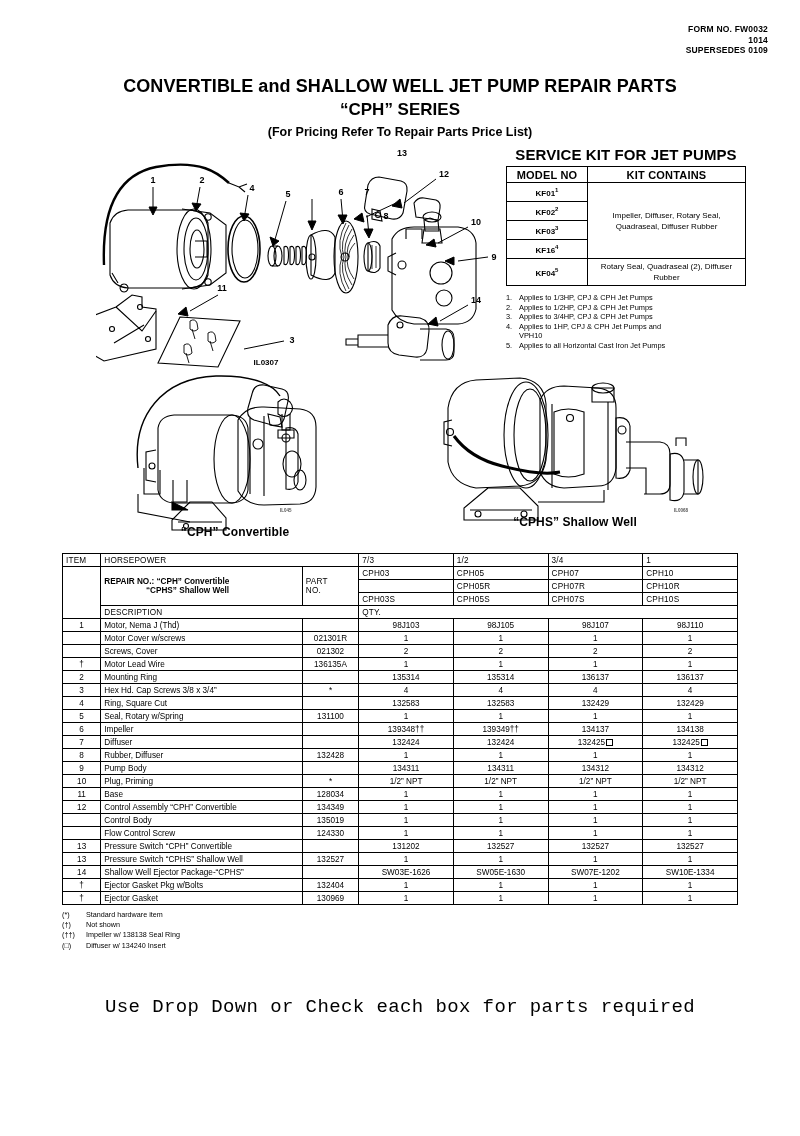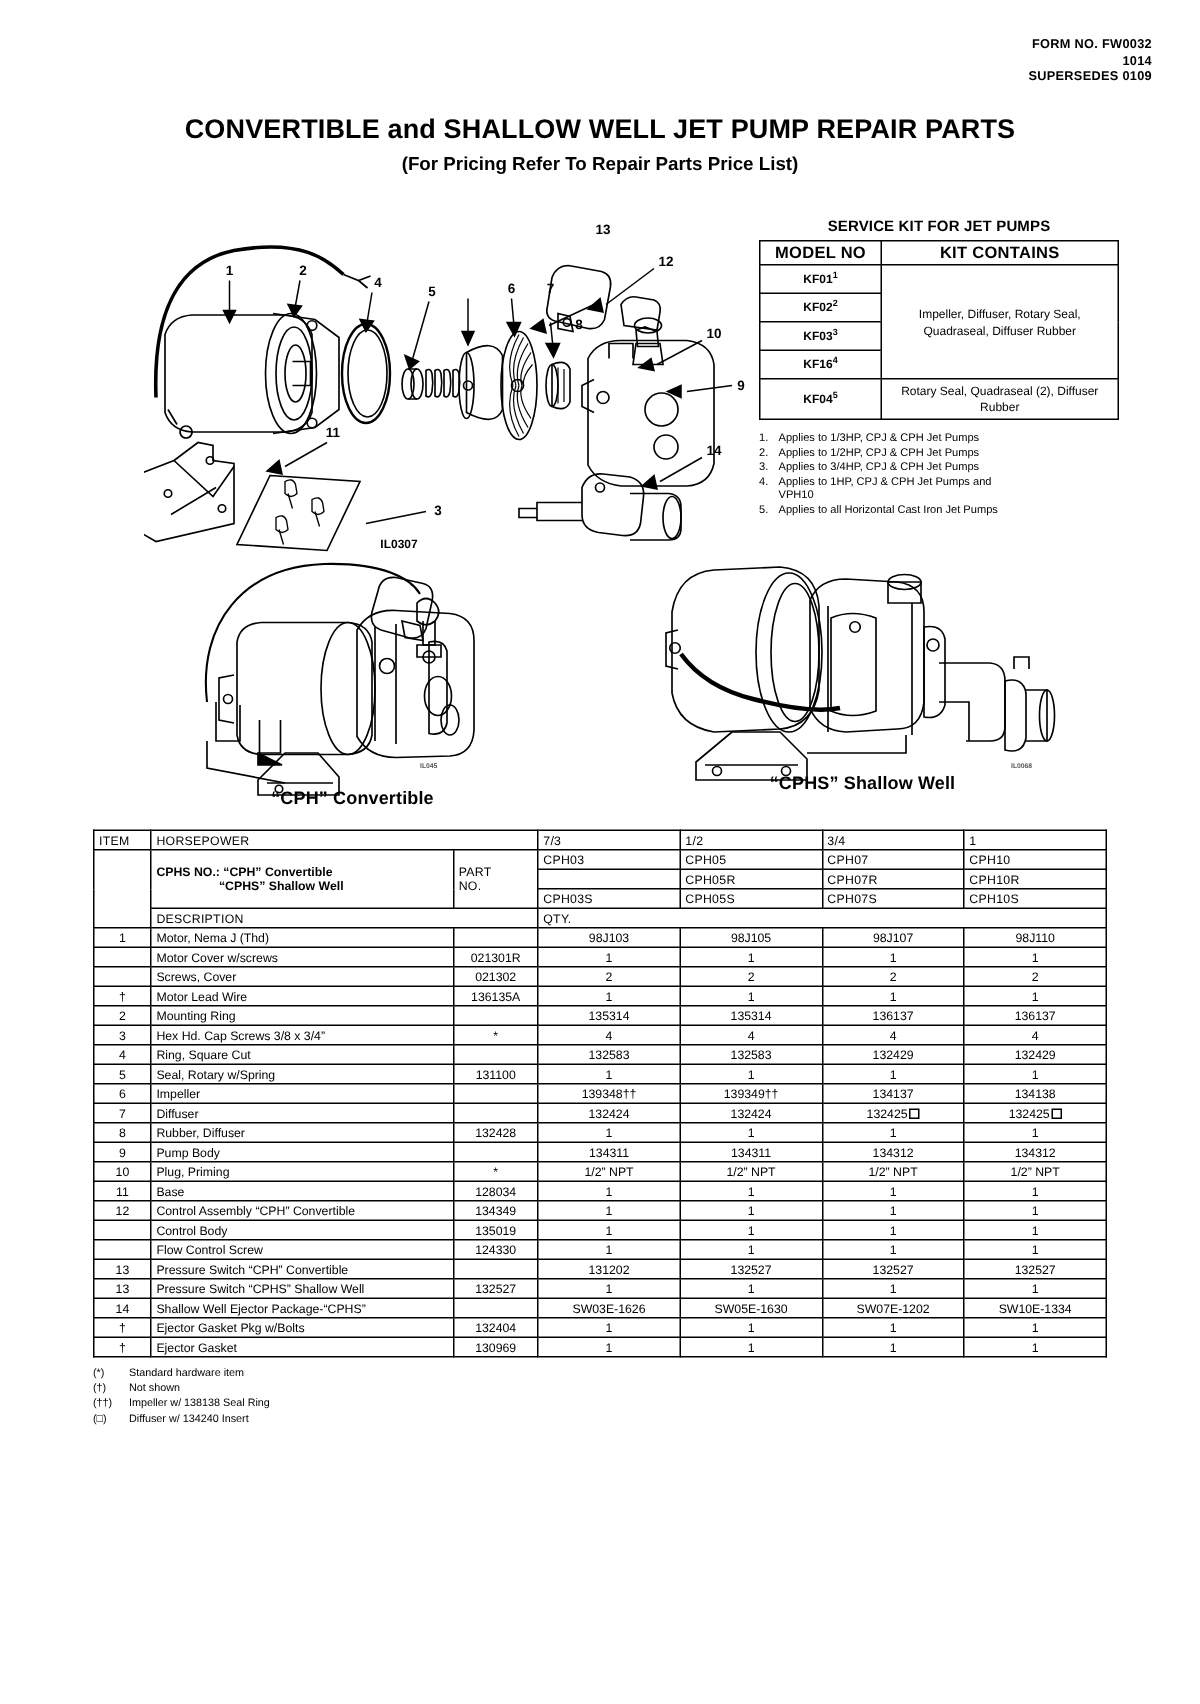--- a/index.html
+++ b/index.html
@@ -17,21 +17,21 @@
   }
 
   
   .title-block{position:absolute;top:76px;left:0;width:800px;text-align:center;}
   .title-1{font-size:18px;font-weight:bold;letter-spacing:.1px;}
   .title-2{font-size:17px;font-weight:bold;margin-top:3px;}
   .title-3{font-size:12.5px;font-weight:bold;margin-top:5px;}
 
   
   .kit-wrap{position:absolute;left:506px;top:146px;width:240px;}
-  .kit-title{font-size:10px;font-weight:bold;text-align:center;margin-bottom:3px;letter-spacing:.1px;}
+  .kit-title{font-size:15px;font-weight:bold;text-align:center;margin-bottom:3px;letter-spacing:.1px;}
   table.kit{border-collapse:collapse;width:240px;table-layout:fixed;}
   table.kit td,table.kit th{border:1px solid #000;font-size:8px;text-align:center;padding:0;}
   table.kit th{font-weight:bold;font-size:11px;height:15px;letter-spacing:.2px;}
   table.kit td.model{height:18px;font-weight:bold;font-size:8px;}
   table.kit td.contains{font-size:8px;line-height:11px;padding:2px 4px;}
   sup.fn{font-size:6px;vertical-align:super;}
   .kit-notes{margin-top:7px;font-size:7.4px;line-height:9.6px;}
   .kit-notes div{display:flex;}
   .kit-notes .num{width:13px;flex:0 0 13px;}
   .kit-notes .txt{flex:1;}
@@ -82,20 +82,21 @@
 <div class="page">
 
   <div class="form-header">
     <div>FORM NO. FW0032</div>
     <div>1014</div>
     <div>SUPERSEDES 0109</div>
   </div>
 
   <div class="title-block">
     <div class="title-1">CONVERTIBLE and SHALLOW WELL JET PUMP REPAIR PARTS</div>
+    <div class="title-2">“CPH” SERIES</div>
     <div class="title-3">(For Pricing Refer To Repair Parts Price List)</div>
   </div>
 
   <div class="diagram">
     <svg width="410" height="225" viewBox="0 0 410 225">
       <g fill="none" stroke="#000" stroke-width="1.1">
 
         <path d="M8 122 C6 70 20 32 60 24 C105 16 122 30 133 40" stroke-width="2.4"></path>
         <path d="M133 40 l10 4 l8 -3 M143 44 l6 5"></path>
 
@@ -368,21 +369,21 @@
           <td rowspan="1" class="hdr">ITEM</td>
           <td colspan="2" class="hdr">HORSEPOWER</td>
           <td class="hdr">7/3</td>
           <td class="hdr">1/2</td>
           <td class="hdr">3/4</td>
           <td class="hdr">1</td>
         </tr>
         <tr>
           <td rowspan="4" style="border-top:none"></td>
           <td rowspan="3" class="modelcell">
-            <div>CPHS NO.: “CPH” Convertible</div>
+            <div>REPAIR NO.: “CPH” Convertible</div>
             <div class="modelline2">“CPHS” Shallow Well</div>
           </td>
           <td rowspan="3" class="hdr">
             <div>PART</div>
             <div>NO.</div>
           </td>
           <td class="hdr">CPH03</td>
           <td class="hdr">CPH05</td>
           <td class="hdr">CPH07</td>
           <td class="hdr">CPH10</td>
@@ -618,14 +619,15 @@
           <span class="sym">(††)</span>
           <span>Impeller w/ 138138 Seal Ring</span>
         </div>
       <div>
           <span class="sym">(□)</span>
           <span>Diffuser w/ 134240 Insert</span>
         </div>
     </div>
   </div>
 
+  <div class="footer-note">Use Drop Down or Check each box for parts required</div>
 
 </div>
 
 </body></html>

